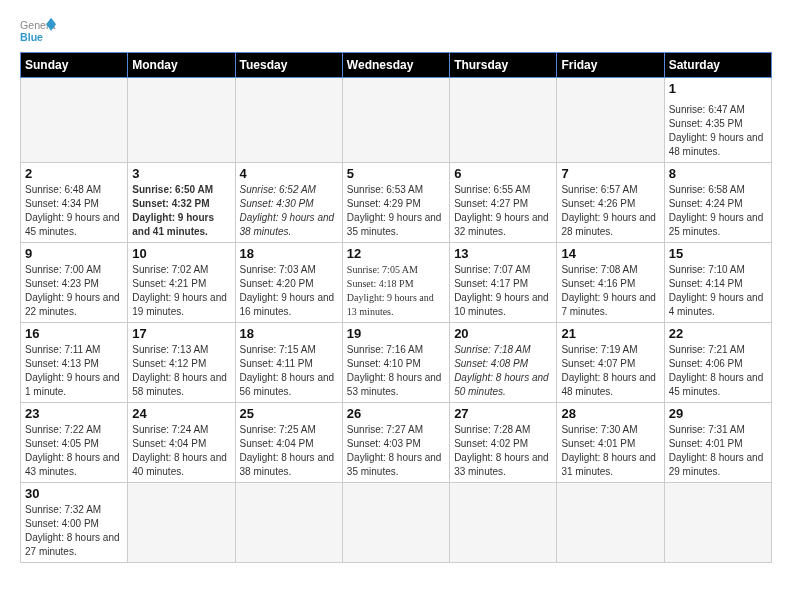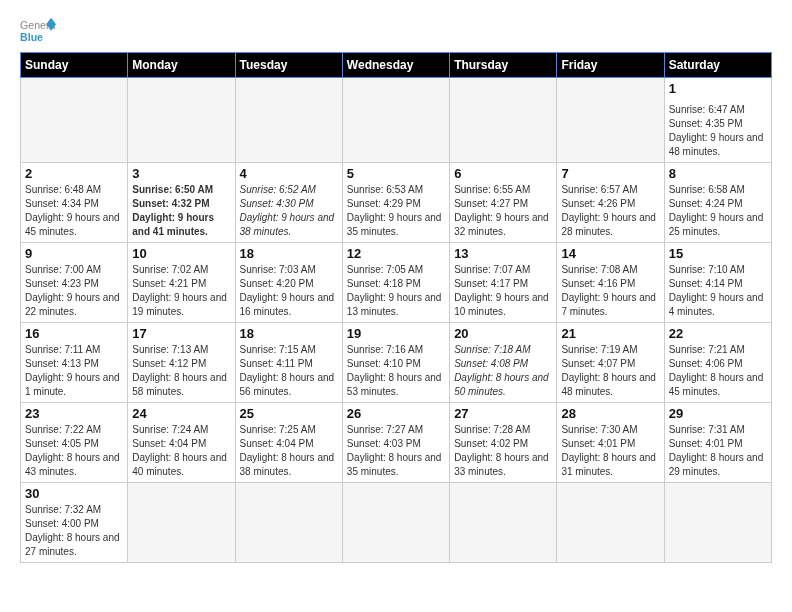--- a/index.html
+++ b/index.html
@@ -187,21 +187,21 @@
 Daylight: 9 hours and 19 minutes.</div>
           </td>
           <td>
             <span class="day-number">18</span>
             <div class="day-info" style="white-space: pre-line;">Sunrise: 7:03 AM
 Sunset: 4:20 PM
 Daylight: 9 hours and 16 minutes.</div>
           </td>
           <td>
             <span class="day-number">12</span>
-            <div class="day-info" style="white-space: pre-line;">Sunrise: 7:05 AM
+            <div class="day-info" style="white-space: pre-line; font-family: Liberation Serif, serif;">Sunrise: 7:05 AM
 Sunset: 4:18 PM
 Daylight: 9 hours and 13 minutes.</div>
           </td>
           <td>
             <span class="day-number">13</span>
             <div class="day-info" style="white-space: pre-line;">Sunrise: 7:07 AM
 Sunset: 4:17 PM
 Daylight: 9 hours and 10 minutes.</div>
           </td>
           <td>

